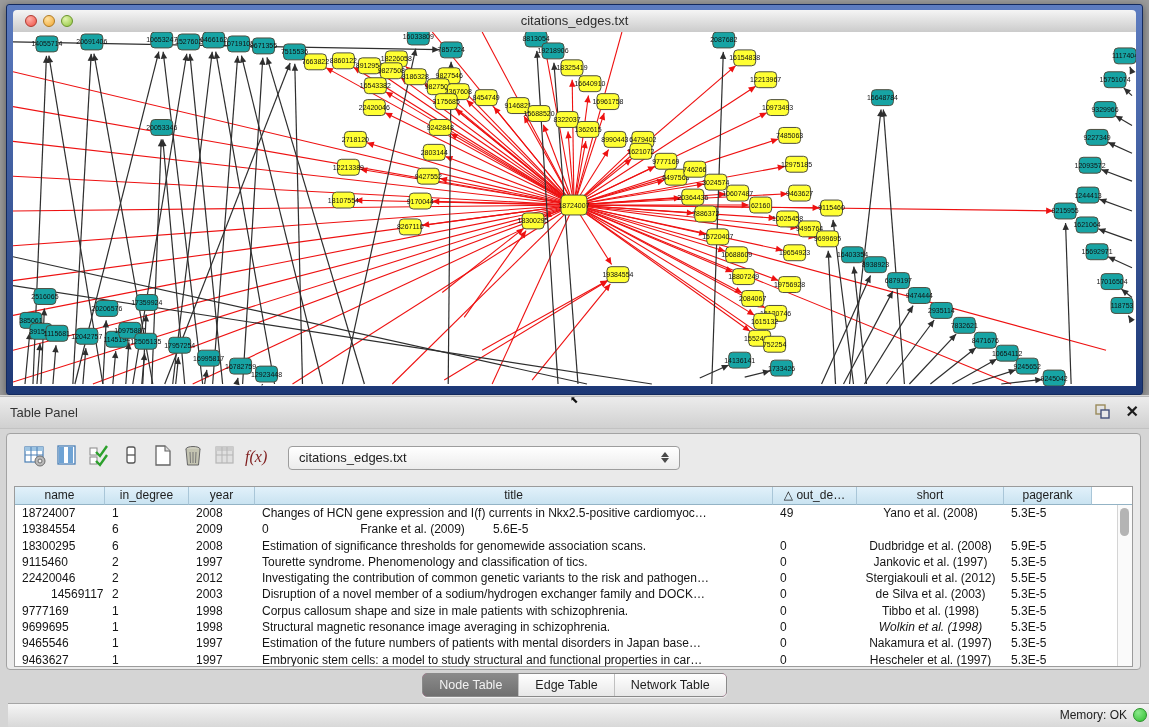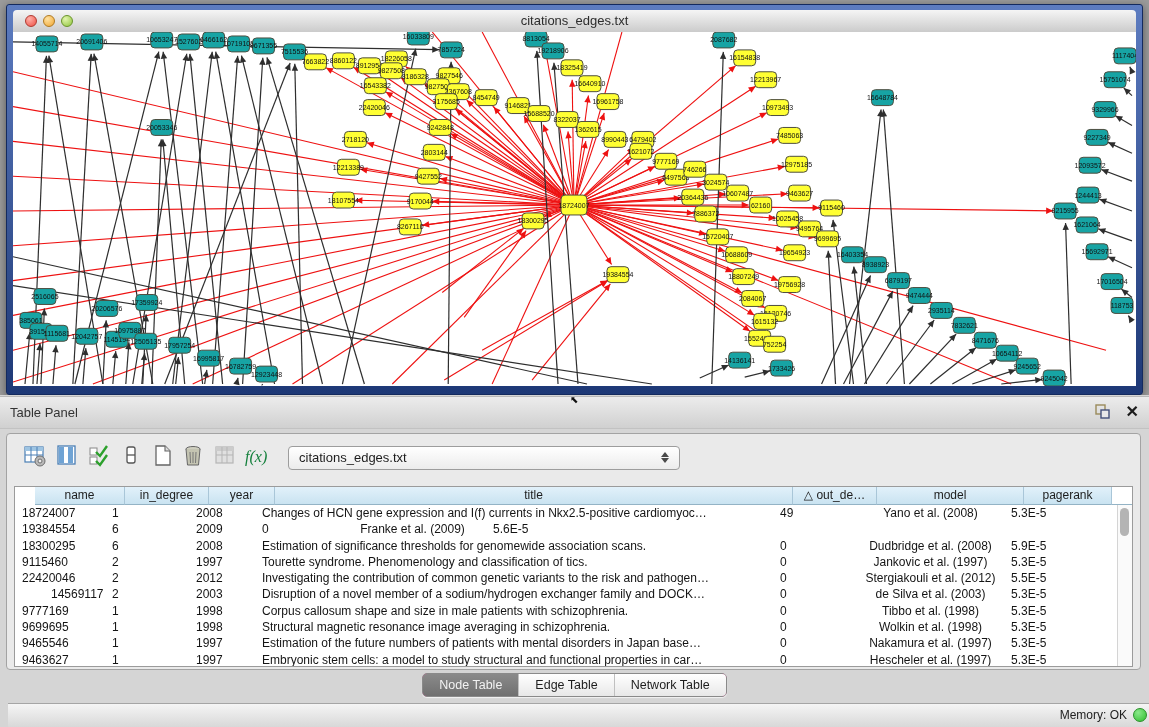--- a/index.html
+++ b/index.html
@@ -17,21 +17,21 @@
   
   .bottom-bg{position:absolute;left:0;top:395px;width:100%;height:332px;background:#d5d5d5}
   .panel-header{position:absolute;left:0;top:396px;width:100%;height:33px;background:linear-gradient(#ececec,#d0d0d0);border-top:1px solid #b8b8b8;border-bottom:1px solid #c2c2c2;box-sizing:border-box}
   .panel-title{position:absolute;left:10px;top:8px;font-size:13px;color:#333}
   .ph-icons{position:absolute;right:10px;top:6px;display:flex;gap:14px;align-items:center}
   .closex{font-size:16px;font-weight:bold;color:#1b1b1b;line-height:18px;cursor:default}
   
   .inner{position:absolute;left:6px;top:433px;width:1135px;height:237px;background:#eaeaea;border:1px solid #a3a3a3;border-radius:4px;box-sizing:border-box}
   .toolbar{position:absolute;left:8px;top:10px;height:30px}
   .tbtn{position:absolute;top:0;width:26px;height:26px}
-  .fx{font-family:"Liberation Serif",serif;font-style:italic;font-size:16px;color:#15803d;line-height:26px}
+  .fx{font-family:"Liberation Serif",serif;font-style:italic;font-size:16px;color:#7f1d1d;line-height:26px}
   .combo{position:absolute;left:281px;top:12px;width:392px;height:24px;background:linear-gradient(#ffffff,#ececec);border:1px solid #9d9d9d;border-radius:4px;font-size:13px;line-height:22px;padding-left:10px;box-sizing:border-box;color:#1c1c1c}
   .combo-arrows{position:absolute;right:9px;top:4px;width:9px}
   .combo-arrows div{width:0;height:0;border-left:4px solid transparent;border-right:4px solid transparent;margin:1px 0}
   .arr-up{border-bottom:5px solid #4a4a4a}
   .arr-dn{border-top:5px solid #4a4a4a}
   
   .tablewrap{position:absolute;left:7px;top:52px;right:7px;bottom:2px;background:#fff;border:1px solid #9b9b9b;box-sizing:border-box;overflow:hidden}
   .thead{display:flex;height:18px}
   .th{box-sizing:border-box;height:18px;background:linear-gradient(#e2f1fa,#c9e3f1);border-right:1px solid #a9c6d8;border-bottom:1px solid #93b3c5;font-size:12px;color:#1d1d1d;text-align:center;line-height:17px;overflow:hidden;white-space:nowrap}
   .tr{display:flex;height:16.3px;line-height:16.3px}
@@ -644,26 +644,26 @@
   <div class="combo">
     <span>citations_edges.txt</span>
     <span class="combo-arrows">
         <div class="arr-up"></div>
         <div class="arr-dn"></div>
       </span>
   </div>
 
   <div class="tablewrap">
     <div class="thead" id="thead">
-        <div class="th" style="width: 90px; margin-left: 20px;">name</div>
+        <div class="th" style="width: 90px;">name</div>
         <div class="th" style="width: 84px;">in_degree</div>
         <div class="th" style="width: 66px;">year</div>
         <div class="th" style="width: 518px;">title</div>
         <div class="th" style="width: 84px;">△ out_de…</div>
-        <div class="th" style="width: 147px;">model</div>
+        <div class="th" style="width: 147px;">short</div>
         <div class="th" style="width: 88px;">pagerank</div>
         <div class="th" style="flex: 1 1 0%; background: rgb(255, 255, 255); border-right: none;"></div>
       </div>
     <div id="tbody">
         <div class="tr">
           <div class="td" style="width: 90px;">18724007</div>
           <div class="td" style="width: 84px;">1</div>
           <div class="td" style="width: 66px;">2008</div>
           <div class="td" style="width: 518px;">Changes of HCN gene expression and I(f) currents in Nkx2.5-positive cardiomyoc…</div>
           <div class="td" style="width: 84px;">49</div>
@@ -722,21 +722,21 @@
           <div class="td" style="width: 84px;">0</div>
           <div class="td center" style="width: 147px; text-align: center;">Tibbo et al. (1998)</div>
           <div class="td" style="width: 88px;">5.3E-5</div>
         </div>
         <div class="tr">
           <div class="td" style="width: 90px;">9699695</div>
           <div class="td" style="width: 84px;">1</div>
           <div class="td" style="width: 66px;">1998</div>
           <div class="td" style="width: 518px;">Structural magnetic resonance image averaging in schizophrenia.</div>
           <div class="td" style="width: 84px;">0</div>
-          <div class="td center" style="width: 147px;">Wolkin et al. (1998)</div>
+          <div class="td center" style="width: 147px; font-style: italic;">Wolkin et al. (1998)</div>
           <div class="td" style="width: 88px;">5.3E-5</div>
         </div>
         <div class="tr">
           <div class="td" style="width: 90px;">9465546</div>
           <div class="td" style="width: 84px;">1</div>
           <div class="td" style="width: 66px;">1997</div>
           <div class="td" style="width: 518px;">Estimation of the future numbers of patients with mental disorders in Japan base…</div>
           <div class="td" style="width: 84px;">0</div>
           <div class="td center" style="width: 147px;">Nakamura et al. (1997)</div>
           <div class="td" style="width: 88px;">5.3E-5</div>

